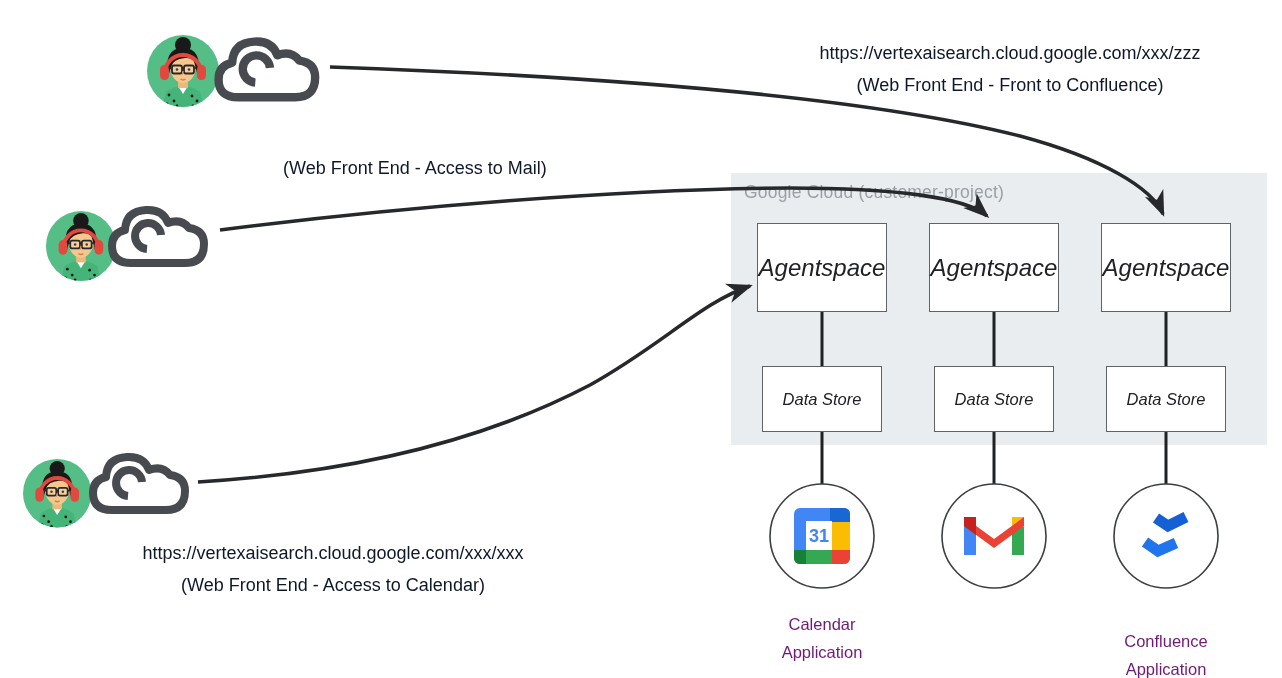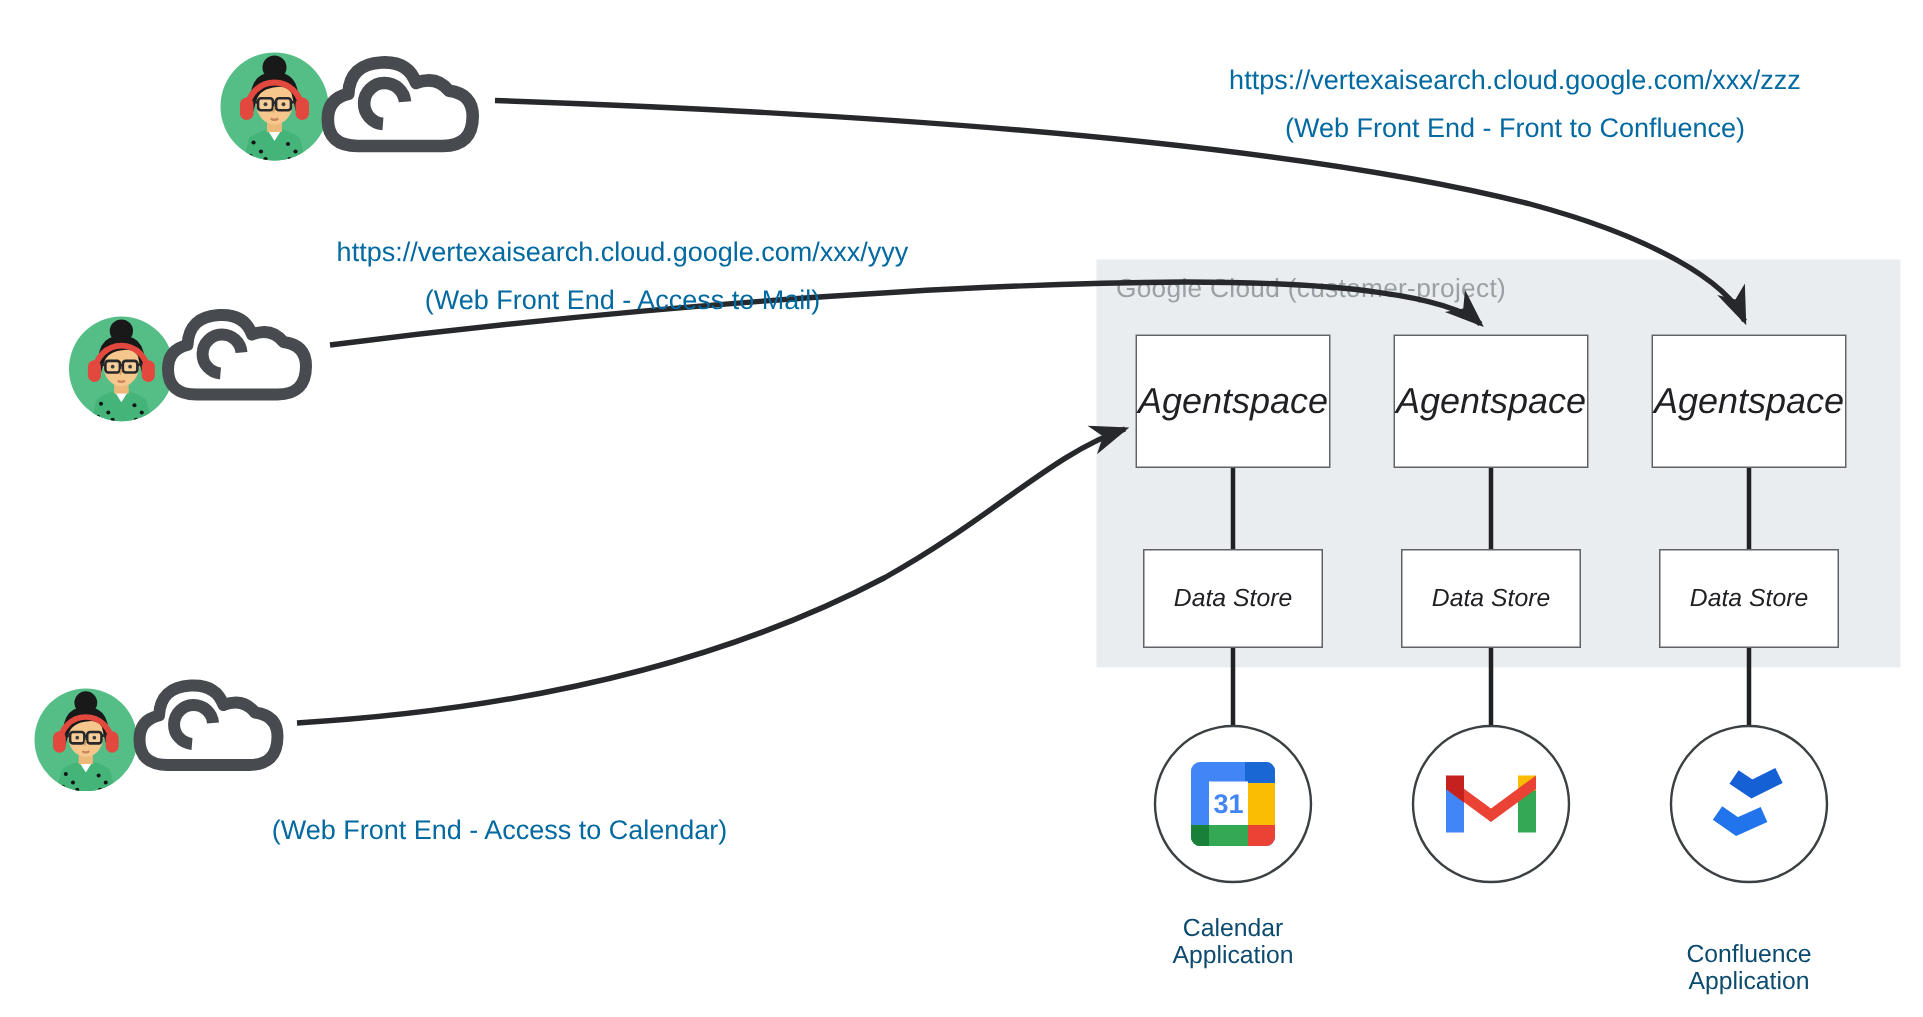--- a/index.html
+++ b/index.html
@@ -19,28 +19,28 @@
   .node{
     position:absolute;background:#ffffff;border:1.5px solid #5F6368;
     display:flex;align-items:center;justify-content:center;box-sizing:border-box;
   }
   .agent{width:130px;height:89px;top:223px;font-style:italic;font-size:24px;}
   .store{width:120px;height:66px;top:366px;font-size:16.5px;font-style:italic;}
   .agent.c1{left:757px;} .agent.c2{left:929px;} .agent.c3{left:1101px;}
   .store.c1{left:762px;} .store.c2{left:934px;} .store.c3{left:1106px;}
   .net-label{
     position:absolute;width:480px;text-align:center;font-size:18px;line-height:32px;
-    color:#0369a1;
+    color:#0f172a;
   }
   .net-label.t1{left:770px;top:37px;}
   .net-label.t2{left:175px;top:152px;}
   .net-label.t3{left:93px;top:537px;}
   .applabel{
-    position:absolute;width:110px;text-align:center;font-size:16.5px;line-height:18px;
-    color:#0c4a6e;
+    position:absolute;width:110px;text-align:center;font-size:16.5px;line-height:28px;
+    color:#701a75;
   }
   .applabel.c1{left:767px;top:610px;}
   .applabel.c2{left:939px;top:617px;}
   .applabel.c3{left:1111px;top:627px;}
 </style>
 </head>
 <body>
 
 <div class="canvas">
 
@@ -166,23 +166,23 @@
 
   <div class="node store c1">Data Store</div>
   <div class="node store c2">Data Store</div>
   <div class="node store c3">Data Store</div>
 
   <div class="net-label t1">
     <div>https://vertexaisearch.cloud.google.com/xxx/zzz</div>
     <div>(Web Front End - Front to Confluence)</div>
   </div>
   <div class="net-label t2">
-    <div>https://vertexaisearch.cloud.google.com/xxx/yyy</div>
     <div>(Web Front End - Access to Mail)</div>
   </div>
   <div class="net-label t3">
+    <div>https://vertexaisearch.cloud.google.com/xxx/xxx</div>
     <div>(Web Front End - Access to Calendar)</div>
   </div>
 
   <div class="applabel c1">Calendar Application</div>
   <div class="applabel c3">Confluence Application</div>
 
 </div>
 
 </body></html>

